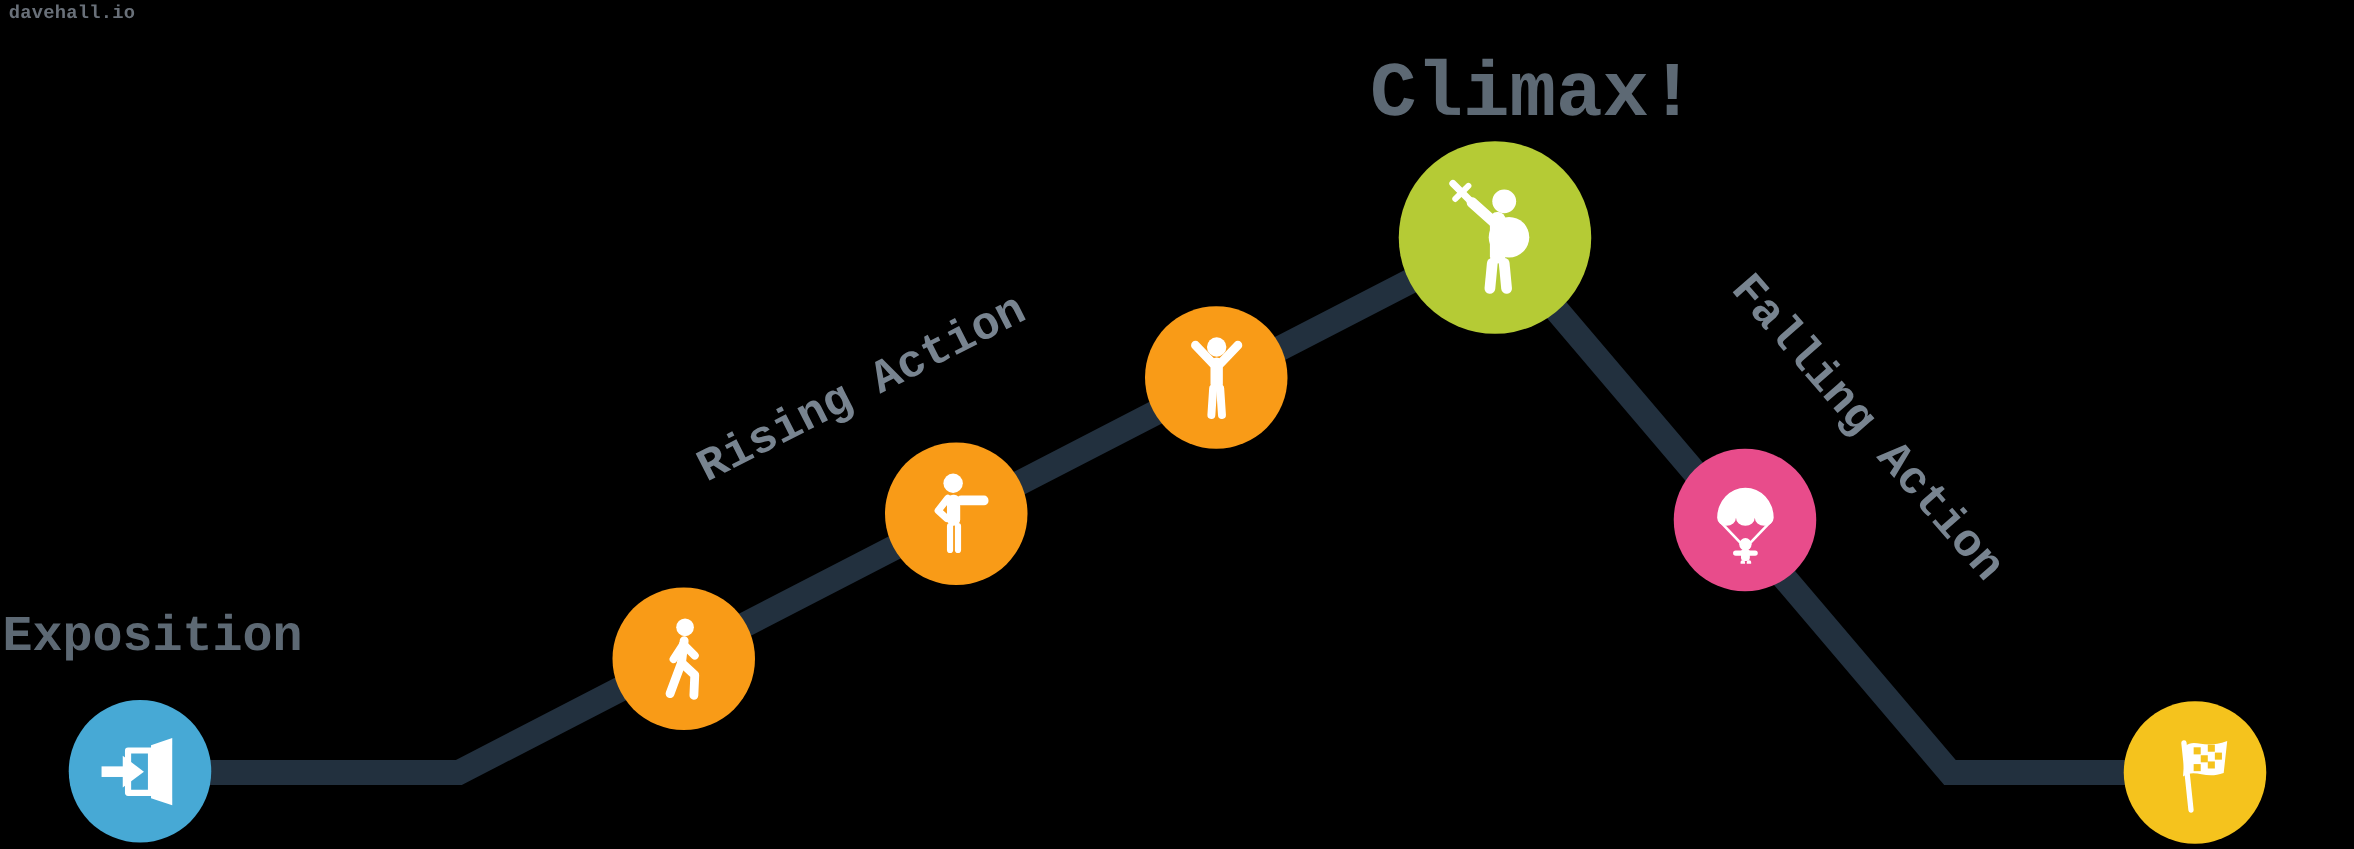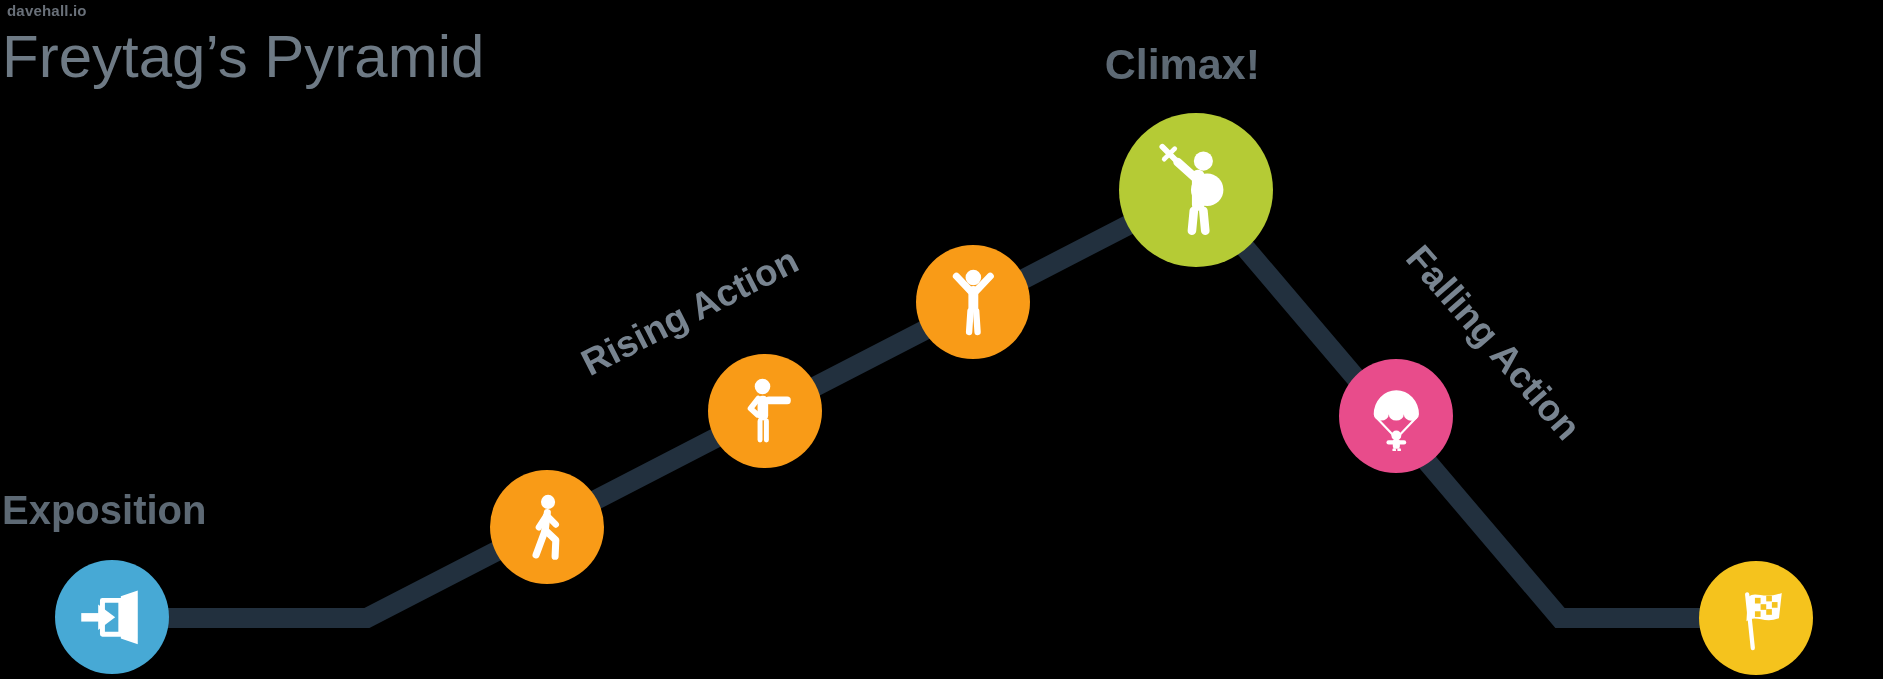--- a/index.html
+++ b/index.html
@@ -1,28 +1,28 @@
 <!DOCTYPE html>
 <html style="--bg: #000000; --line: #22303e; --brand-gray: #697079; --title-gray: #6e7a85; --label-gray: #5d6974; --slope-gray: #788490; --blue: #47a9d5; --orange: #f99b17; --green: #b5cb35; --pink: #e84c8b; --yellow: #f5c31d;"><head>
 <meta charset="utf-8">
 <style>
   html,body{margin:0;padding:0;background:#000;}
   #canvas{
     position:relative;width:1883px;height:679px;background:var(--bg);
-    overflow:hidden;font-family:Liberation Sans, sans-serif;
+    overflow:hidden;font-family:Liberation Mono, monospace;
   }
   .plotline{position:absolute;left:0;top:0;width:1883px;height:679px;}
   .plotline polyline{fill:none;stroke:var(--line);stroke-width:20;stroke-miterlimit:10;}
 
   .brand{position:absolute;left:7px;top:2px;font-size:15px;font-weight:700;color:var(--brand-gray);letter-spacing:.2px;}
   .title{position:absolute;left:2px;top:22px;margin:0;font-size:60px;font-weight:400;color:var(--title-gray);letter-spacing:0;}
 
   .stage-label{position:absolute;font-weight:700;color:var(--label-gray);white-space:nowrap;}
   .exposition-label{left:2px;top:488px;font-size:40px;}
-  .climax-label{left:1060px;top:40px;width:200px;text-align:right;font-size:43px;}
+  .climax-label{left:1096px;top:40px;width:200px;text-align:right;font-size:62px;}
   .denouement-label{left:1615px;top:486px;font-size:40px;}
 
   .slope-label{
     position:absolute;font-size:37px;font-weight:600;color:var(--slope-gray);
     white-space:nowrap;transform-origin:center center;
   }
   .rising-label{left:690px;top:312px;transform:translate(-50%,-50%) rotate(-27deg);}
   .falling-label{left:1493px;top:343px;transform:translate(-50%,-50%) rotate(49deg);}
 
   .node{
@@ -47,21 +47,20 @@
 </head>
 <body>
 
 <div id="canvas">
 
   <svg class="plotline" viewBox="0 0 1883 679" aria-hidden="true">
     <polyline points="114,618 367,618 1196,190 1560,618 1756,618"></polyline>
   </svg>
 
   <div class="brand">davehall.io</div>
-  <h1 class="title">Freytag’s Pyramid</h1>
 
   <div class="stage-label exposition-label">Exposition</div>
   <div class="slope-label rising-label">Rising Action</div>
   <div class="stage-label climax-label">Climax!</div>
   <div class="slope-label falling-label">Falling Action</div>
 
   <div class="node node-sm node-exposition">
     <svg viewBox="0 0 100 100">
       <path class="stroke" stroke-width="7" d="M36 42 V26 H62 V74 H36 V58"></path>
       <polygon class="ink" points="62,20 86,12 86,88 62,80"></polygon>

